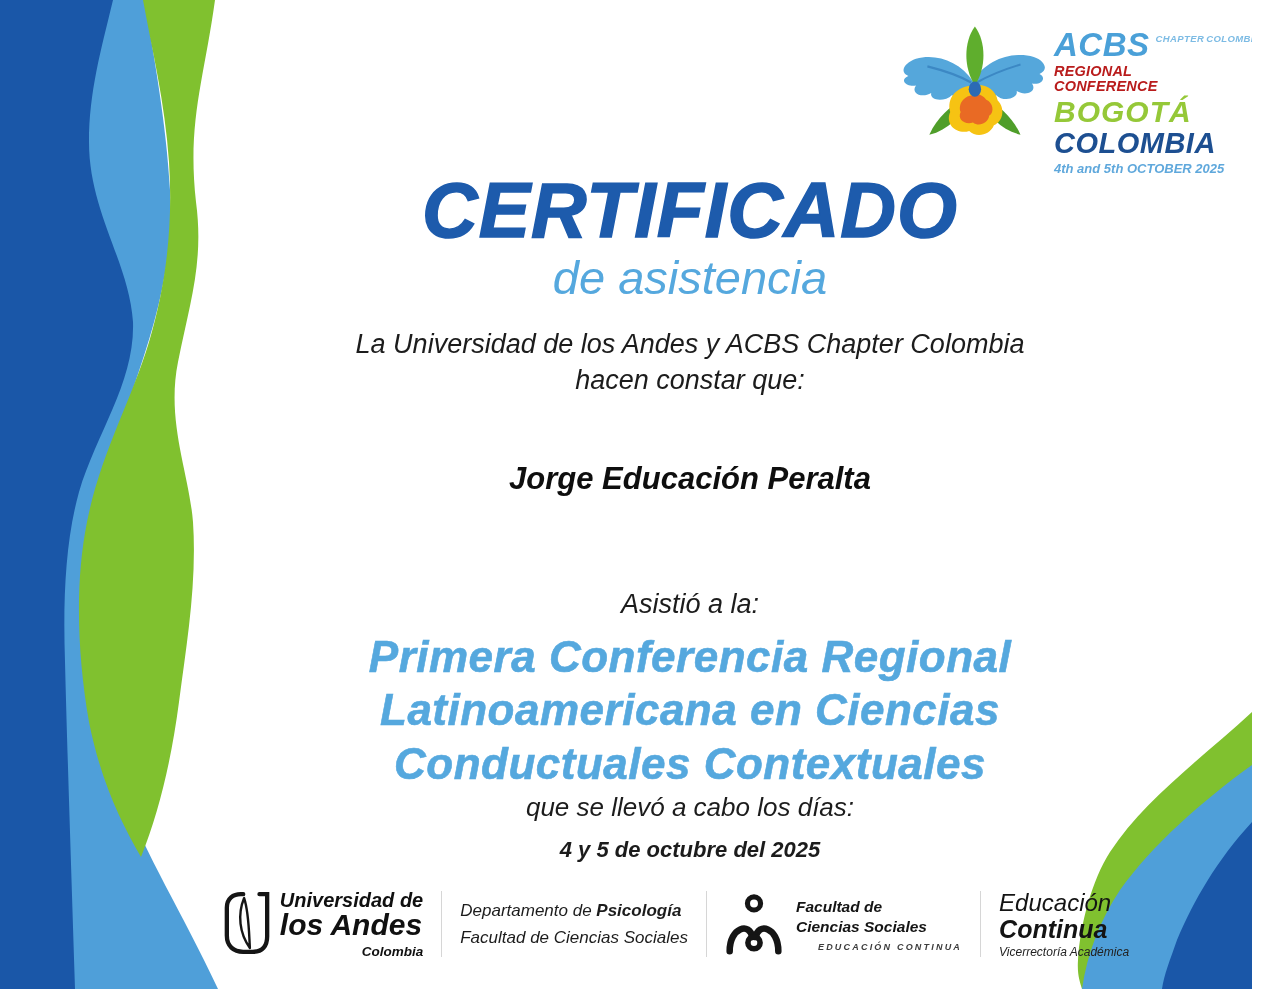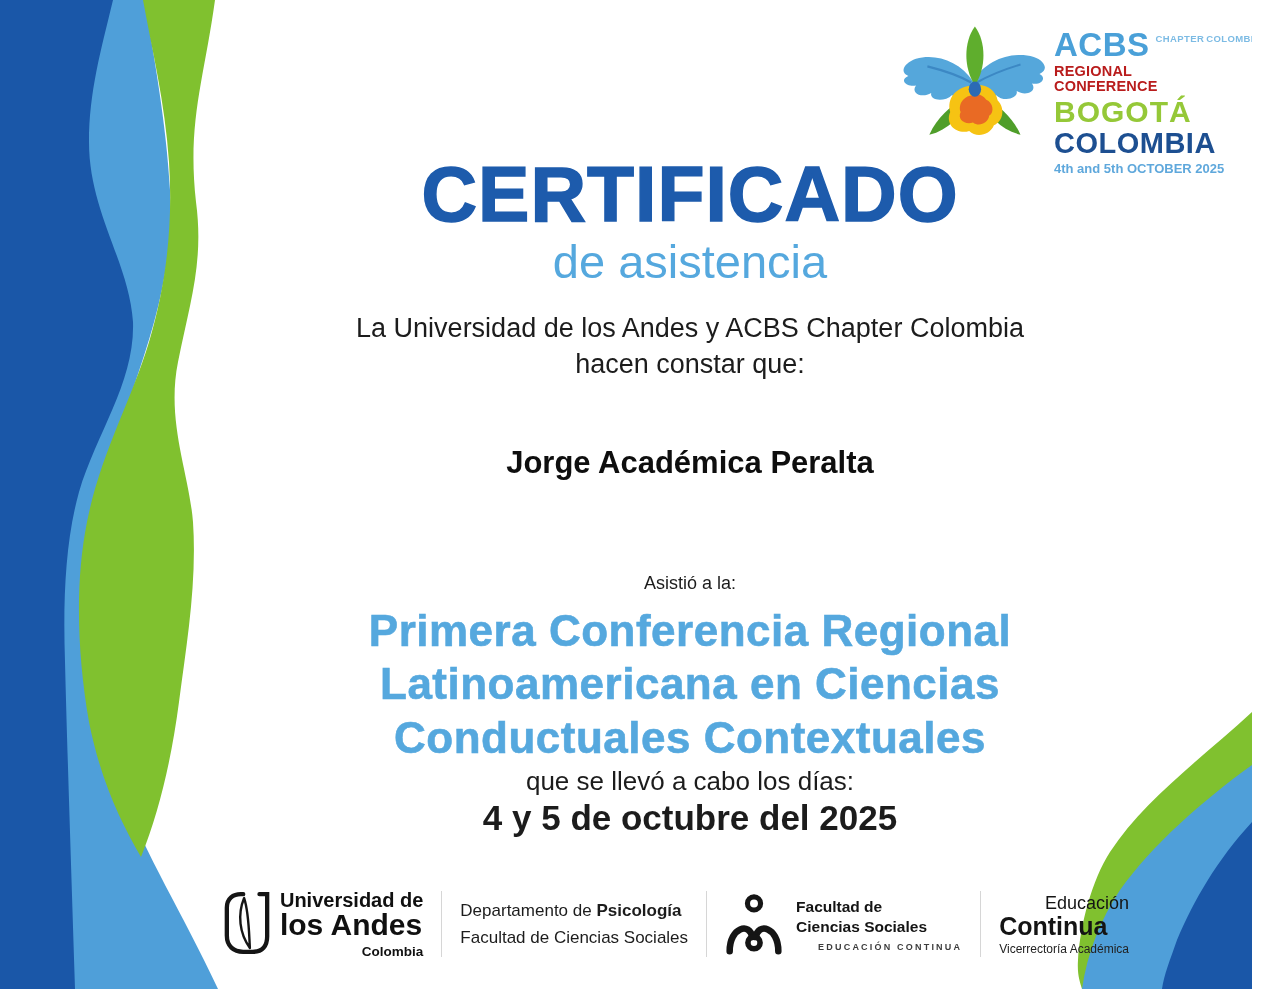--- a/index.html
+++ b/index.html
@@ -1,69 +1,69 @@
 <!DOCTYPE html>
 <html><head>
 <meta charset="utf-8">
 <style>
   * { margin:0; padding:0; box-sizing:border-box; }
   html,body { background:#ffffff; }
   .canvas {
     position:relative; width:1252px; height:989px; overflow:hidden;
-    background:#ffffff; font-family:"Liberation Sans", sans-serif;
+    background:#ffffff; font-family:"Liberation Sans", sans-serif;font-style:italic;
   }
   
   .waves-left { position:absolute; left:0; top:0; width:240px; height:989px; }
   .swoosh-br  { position:absolute; right:0; bottom:0; width:185px; height:295px; }
 
   
   .event-logo { position:absolute; top:12px; right:26px; display:flex; align-items:flex-start; }
   .orchid { width:152px; height:130px; margin-right:5px; margin-top:6px; }
   .logo-text { width:172px; text-align:left; line-height:1; padding-top:16px; }
   .acbs-row { display:flex; align-items:flex-start; gap:6px; }
   .acbs   { font-size:33px; font-weight:700; color:#4aa0d8; letter-spacing:.5px; }
   .chapter{ display:flex; flex-direction:row; gap:2px; font-size:9.5px; font-weight:700;
             color:#7cbbe4; margin-top:6px; letter-spacing:.4px; }
   .latam  { font-size:31px; font-weight:700; color:#1d4f91; margin-top:2px; }
   .regional { font-size:14.5px; font-weight:600; color:#b91c1c; margin-top:3px; letter-spacing:.2px; }
   .city   { font-size:30px; font-weight:700; color:#95c838; margin-top:4px; letter-spacing:1px; }
   .country{ font-size:29px; font-weight:700; color:#1d4f91; margin-top:2px; letter-spacing:.5px; }
   .ev-dates { font-size:13px; font-weight:600; color:#5fa8dc; margin-top:4px; }
 
   
-  .content { position:absolute; left:160px; top:0; width:1060px; text-align:center; color:#1c1c1c; }
+  .content { position:absolute; left:160px; top:16px; width:1060px; text-align:center; color:#1c1c1c; }
   .title { margin-top:156px; font-size:77px; font-weight:700; color:#1d5bac;
            letter-spacing:1px; line-height:1; -webkit-text-stroke:1.5px #1d5bac; }
   .subtitle { font-size:47px; color:#55a8de; line-height:1.1; margin-top:3px; }
   .issuer { font-size:27px; line-height:1.35; margin-top:22px; }
   .name { font-size:31px; font-weight:700; color:#0e0e0e; margin-top:62px; }
-  .attended { font-size:18px; margin-top:92px; }
+  .attended { font-size:27px; margin-top:92px; }
   .event-name { font-size:44px; font-weight:700; color:#55a8de; line-height:1.22;
                 margin-top:10px; letter-spacing:.5px; -webkit-text-stroke:.6px #55a8de; }
   .dates-label { font-size:26px; margin-top:1px; }
-  .dates-value { font-size:35px; font-weight:700; margin-top:1px; }
+  .dates-value { font-size:22px; font-weight:700; margin-top:14px; }
 
   
   .footer { position:absolute; left:50px; top:890px; width:100%;
             display:flex; justify-content:center; align-items:center; }
   .vdiv { width:1px; height:66px; background:#d6d6d6; margin:0 18px; flex:0 0 auto; }
   .uniandes { display:flex; align-items:flex-start; }
   .uniandes-mark { width:48px; height:66px; margin-right:9px; }
   .uniandes-text { text-align:left; color:#101010; }
   .u1 { font-size:20px; font-weight:700; line-height:1.05; }
   .u2 { font-size:30px; font-weight:700; line-height:.95; }
   .u3 { font-size:13.5px; font-weight:700; text-align:right; margin-top:4px; }
   .dept { text-align:left; font-size:17px; line-height:1.6; color:#1c1c1c; }
   .fcs { display:flex; align-items:center; }
   .fcs-mark { width:58px; height:64px; margin-right:13px; }
   .fcs-text { text-align:left; color:#141414; }
   .f1,.f2 { font-size:15.5px; font-weight:700; line-height:1.3; }
   .f3 { font-size:9px; letter-spacing:2.2px; margin-top:5px; color:#3c3c3c; font-weight:600;padding-left:22px; }
   .educont { text-align:left; color:#141414; line-height:1; }
-  .e1 { font-size:18px; font-weight:400;text-align:right; }
+  .e1 { font-size:24px; font-weight:400; }
   .e2 { font-size:25px; font-weight:700; margin-top:2px; }
   .e3 { font-size:12px; margin-top:4px; color:#222; }
 </style>
 </head>
 <body>
 
 <div class="canvas">
 
   <svg class="waves-left" viewBox="0 0 240 989" preserveAspectRatio="none" aria-hidden="true">
     <path d="M0,0 L145,0 C154,60 166,120 170,190 C174,262 156,322 132,392 C108,462 92,522 90,592 C88,662 100,732 122,792 C146,856 182,912 218,989 L0,989 Z" fill="#4f9fd9"></path>
@@ -107,21 +107,21 @@
     </div>
   </div>
 
   <div class="content">
     <div class="title">CERTIFICADO</div>
     <div class="subtitle">de asistencia</div>
     <div class="issuer">
       <div>La Universidad de los Andes y ACBS Chapter Colombia</div>
       <div>hacen constar que:</div>
     </div>
-    <div class="name">Jorge Académica Peralta</div>
+    <div class="name">Jorge Educación Peralta</div>
     <div class="attended">Asistió a la:</div>
     <div class="event-name">
       <div>Primera Conferencia Regional</div>
       <div>Latinoamericana en Ciencias</div>
       <div>Conductuales Contextuales</div>
     </div>
     <div class="dates-label">que se llevó a cabo los días:</div>
     <div class="dates-value">4 y 5 de octubre del 2025</div>
   </div>
 

